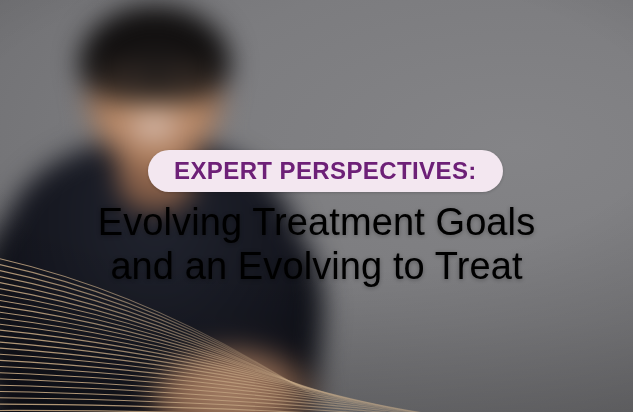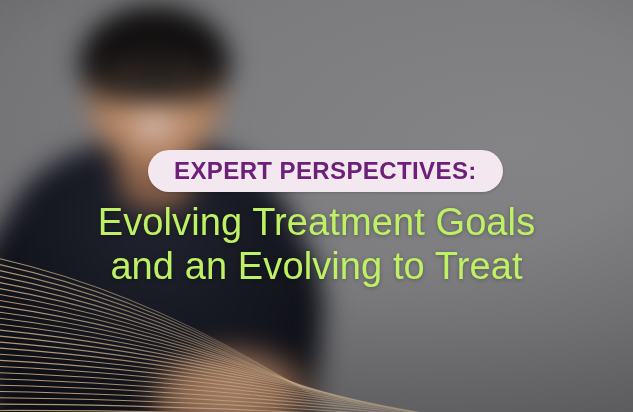--- a/index.html
+++ b/index.html
@@ -212,21 +212,21 @@
     letter-spacing: 0.4px;
     line-height: 1;
     white-space: nowrap;
   }
   .headline {
     position: absolute;
     left: 0;
     right: 0;
     top: 200px;
     text-align: center;
-    color: #bef264;
+    color: #000000;
     font-size: 38px;
     font-weight: 300;
     line-height: 44px;
     letter-spacing: 0.1px;
     text-shadow: 0 1px 4px rgba(0,0,0,0.30);
   }
   .headline .line { display: block; white-space: nowrap; }
 </style>
 </head>
 <body>

